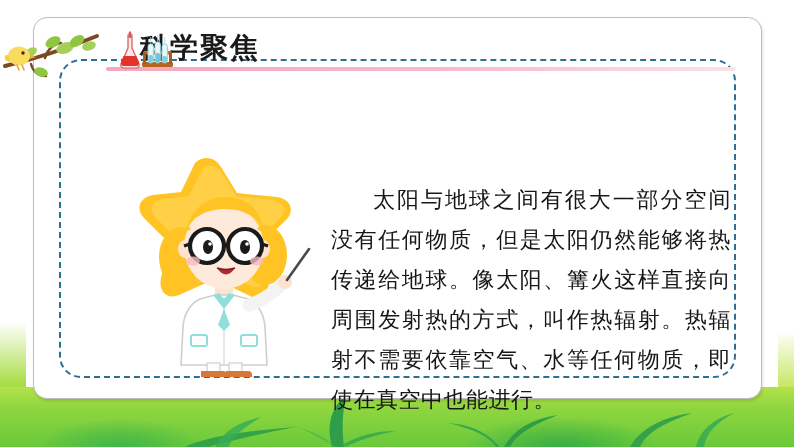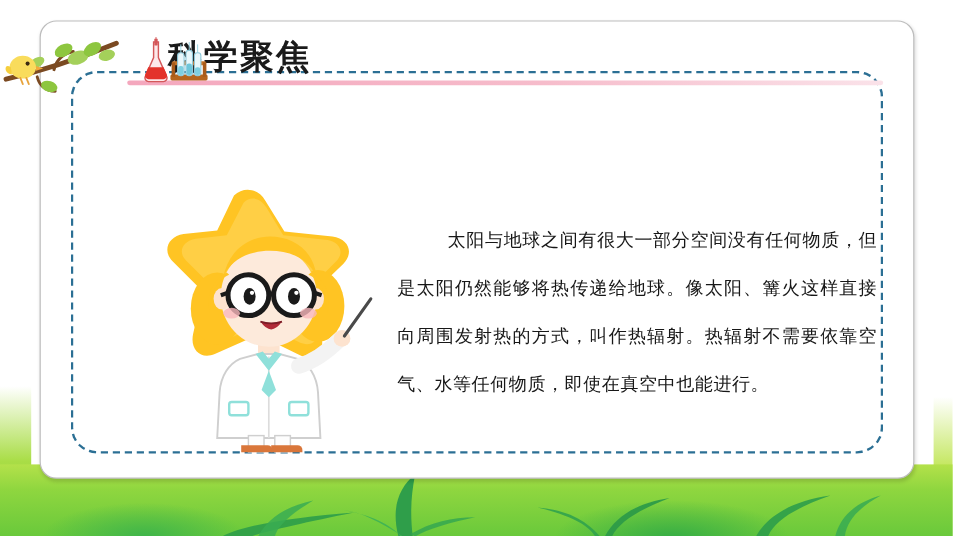--- a/index.html
+++ b/index.html
@@ -99,21 +99,21 @@
   .mascot{
     position:absolute;left:103px;top:131px;width:175px;height:228px;z-index:7;
   }
 
   
   .body-text{
     position:absolute;
     left:297px;top:162px;
     width:400px;
     font-family:"DejaVu Serif","Liberation Serif",serif;
-    font-size:15px;
+    font-size:22px;
     line-height:40px;
     color:#171717;
     letter-spacing:0.5px;
     text-align:justify;
     text-indent:42px;
     z-index:7;
     white-space:pre-wrap;
   }
 </style>
 </head>

